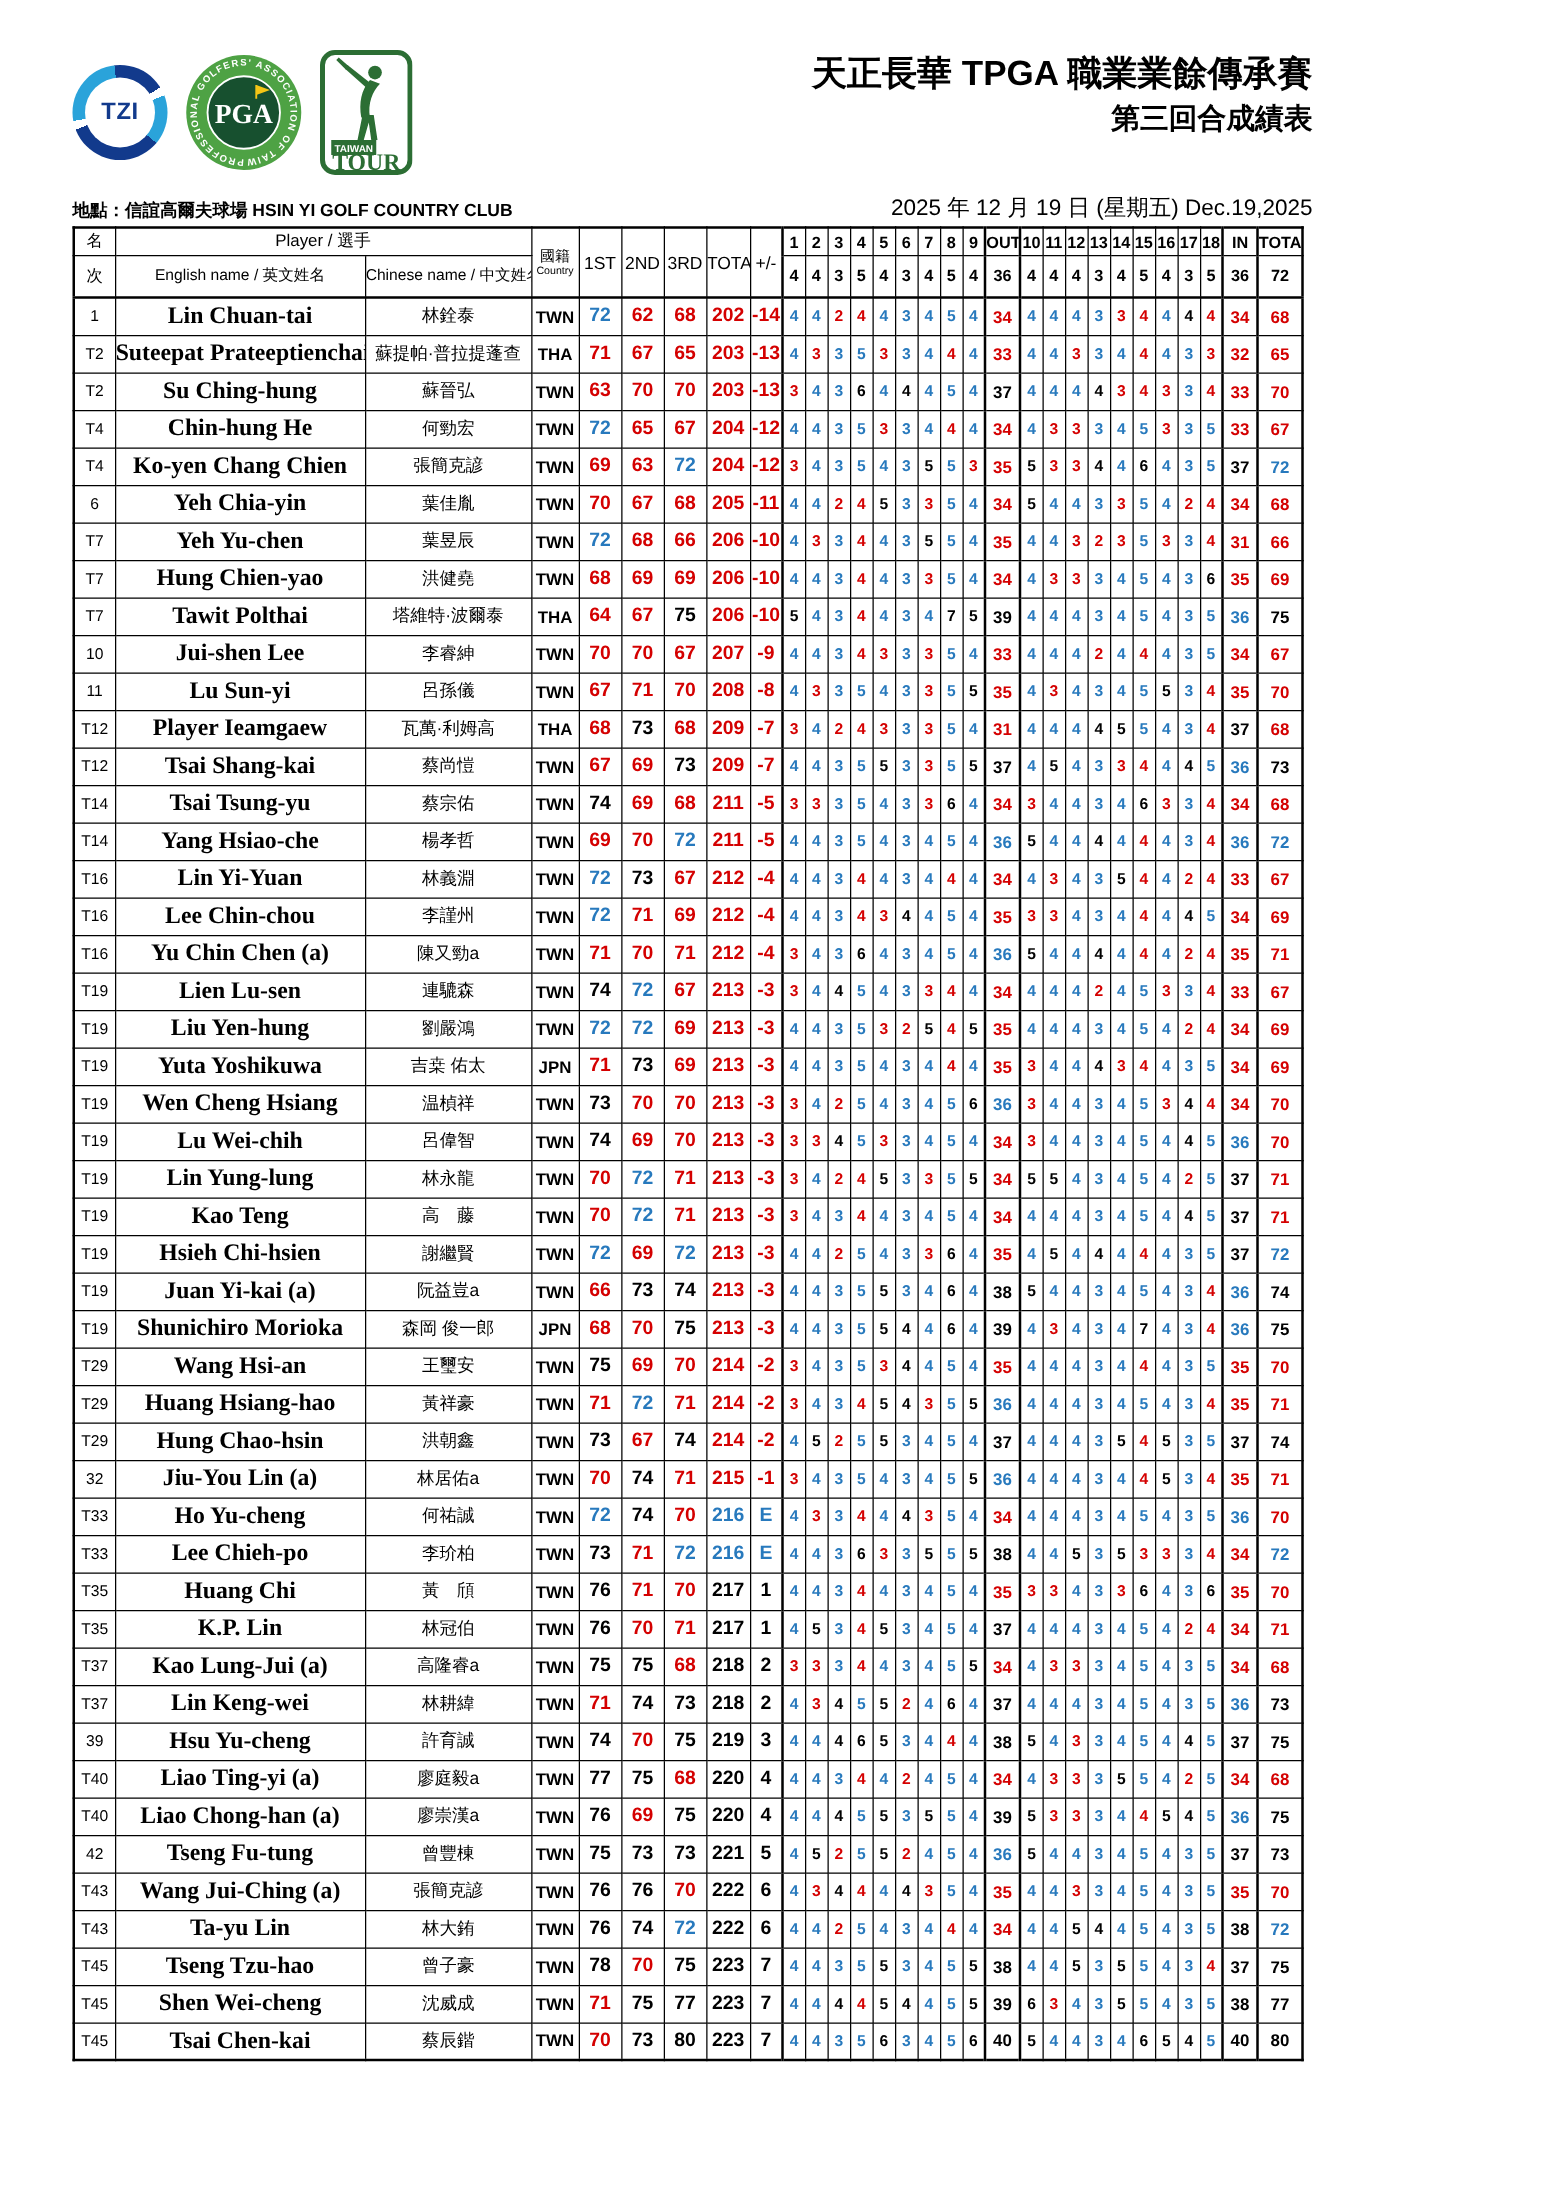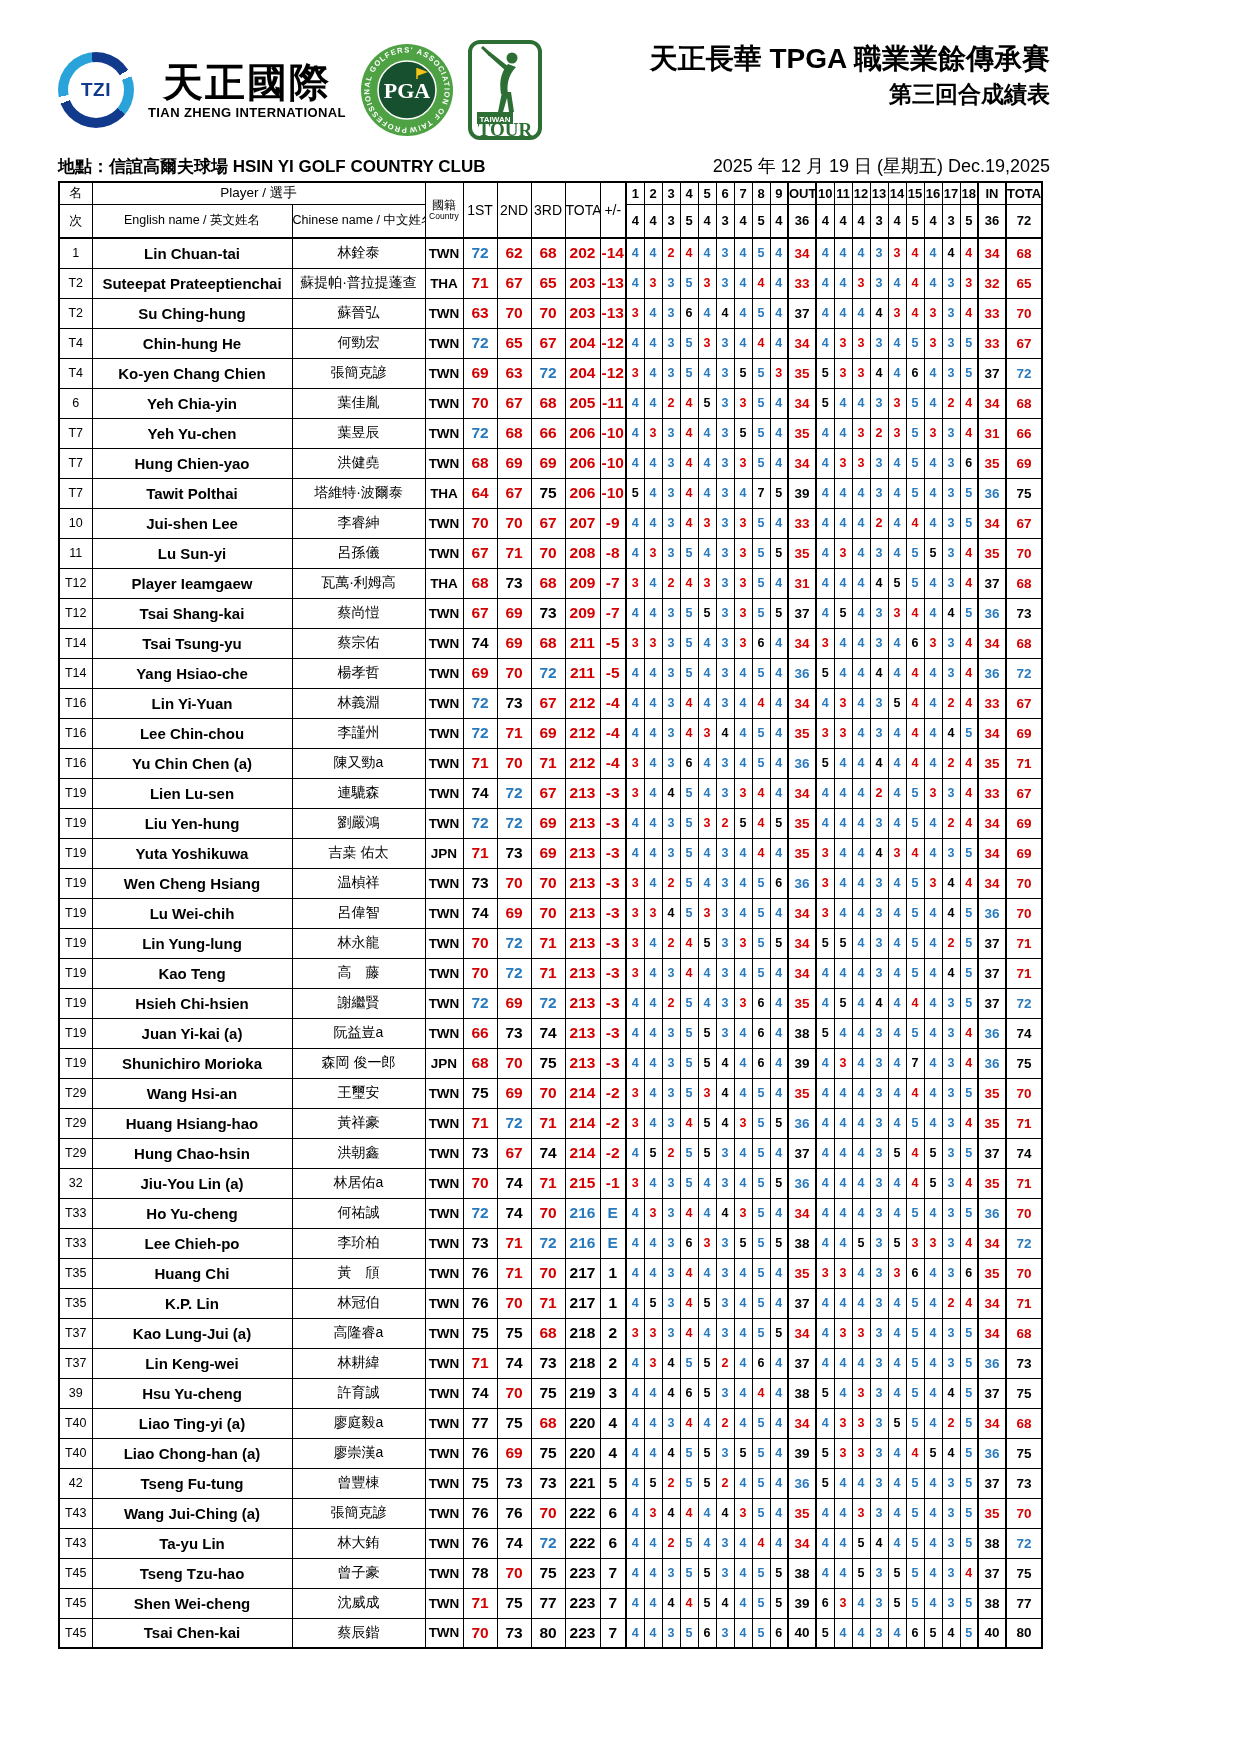--- a/index.html
+++ b/index.html
@@ -29,21 +29,21 @@
     width:0;height:0;border-left:9px solid transparent;border-right:9px solid transparent;border-top:15px solid #f4a21b;}
   .cwe-zh{font-family:"Liberation Serif","DejaVu Serif",serif;font-size:28px;color:#3a3a3a;letter-spacing:9px;
     border-top:2px solid #6b6b6b;padding-top:4px;margin-top:2px;white-space:nowrap;}
   .cwe-en{font-size:8px;letter-spacing:5px;color:#555;margin-top:4px;}
   .titles{flex:1;text-align:right;line-height:1.22;padding-top:8px;}
   .t-zh{font-size:28px;font-weight:bold;}
   .t-en{font-size:17px;font-weight:bold;margin-top:2px;}
   .t-round-zh{font-size:23px;font-weight:bold;margin-top:4px;}
   .t-round-en{font-size:21px;font-weight:bold;margin-top:2px;}
   .venue-row{display:flex;justify-content:space-between;align-items:flex-end;margin-top:8px;margin-bottom:3px;}
-  .venue{font-size:17px;font-weight:bold;}
+  .venue{font-size:14px;font-weight:bold;}
   .t-date{font-size:18px;}
   
   table.score{border-collapse:collapse;table-layout:fixed;width:983px;border:2px solid #000;}
   table.score th,table.score td{border:1px solid #000;padding:0;text-align:center;vertical-align:middle;overflow:hidden;white-space:nowrap;}
   thead tr.r1{height:22px;}
   thead tr.r2{height:34px;}
   thead th{font-weight:normal;background:#fff;}
   thead{border-bottom:2px solid #000;}
   tbody td{border-top:1px solid #8a8a8a;border-bottom:1px solid #8a8a8a;}
   tbody tr{height:30px;}
@@ -51,42 +51,38 @@
   .b2r{border-right:2px solid #000 !important;}
   .h-rank{font-size:13px;}
   .h-player{font-size:13.5px;}
   .h-name{font-size:12.5px;}
   .h-nat{font-size:12px;line-height:1.05;}
   .h-nat .sub{font-size:8.5px;}
   .h-round{font-size:14px;}
   .h-hole{font-size:13px;font-weight:600;}
   .h-par{font-size:13px;font-weight:600;}
   td.rank{font-size:12.5px;}
-  td.en{text-align:left;padding-left:6px;font-weight:bold;font-size:15px;}
+  td.en{text-align:left;padding-left:6px;font-weight:bold;font-size:19px;font-family:Liberation Serif, serif;}
   td.zh{font-size:14px;}
   td.nat{font-size:13.5px;font-weight:600;}
   td.big{font-size:15.5px;font-weight:bold;}
   td.hole{font-size:12.5px;font-weight:600;}
   td.agg{font-size:13.5px;font-weight:600;}
   
   .pga-svg,.tour-svg{flex:0 0 auto;}
 </style>
 </head>
 <body>
 
 <div class="page">
 
   <div class="hdr">
     <div class="logos">
       <div class="tzi-ring">
         <div class="tzi-inner">TZI</div>
-      </div>
-      <div class="tz-block">
-        <div class="tz-zh">天正國際</div>
-        <div class="tz-en">TIAN ZHENG INTERNATIONAL</div>
       </div>
       <svg class="pga-svg" width="94" height="94" viewBox="0 0 94 94">
         <circle cx="47" cy="47" r="46" fill="#4ea244"></circle>
         <defs>
             <path id="pgaring" d="M 47,84.5 A 37.5,37.5 0 1 1 47.01,84.5"></path>
           </defs>
         <text font-size="7.6" font-weight="bold" fill="#ffffff" letter-spacing="1.1" font-family="Liberation Sans,sans-serif">
           <textPath href="#pgaring">PROFESSIONAL GOLFERS' ASSOCIATION OF TAIWAN</textPath>
         </text>
         <circle cx="47" cy="47" r="29" fill="#17502f" stroke="#ffffff" stroke-width="1.5"></circle>

